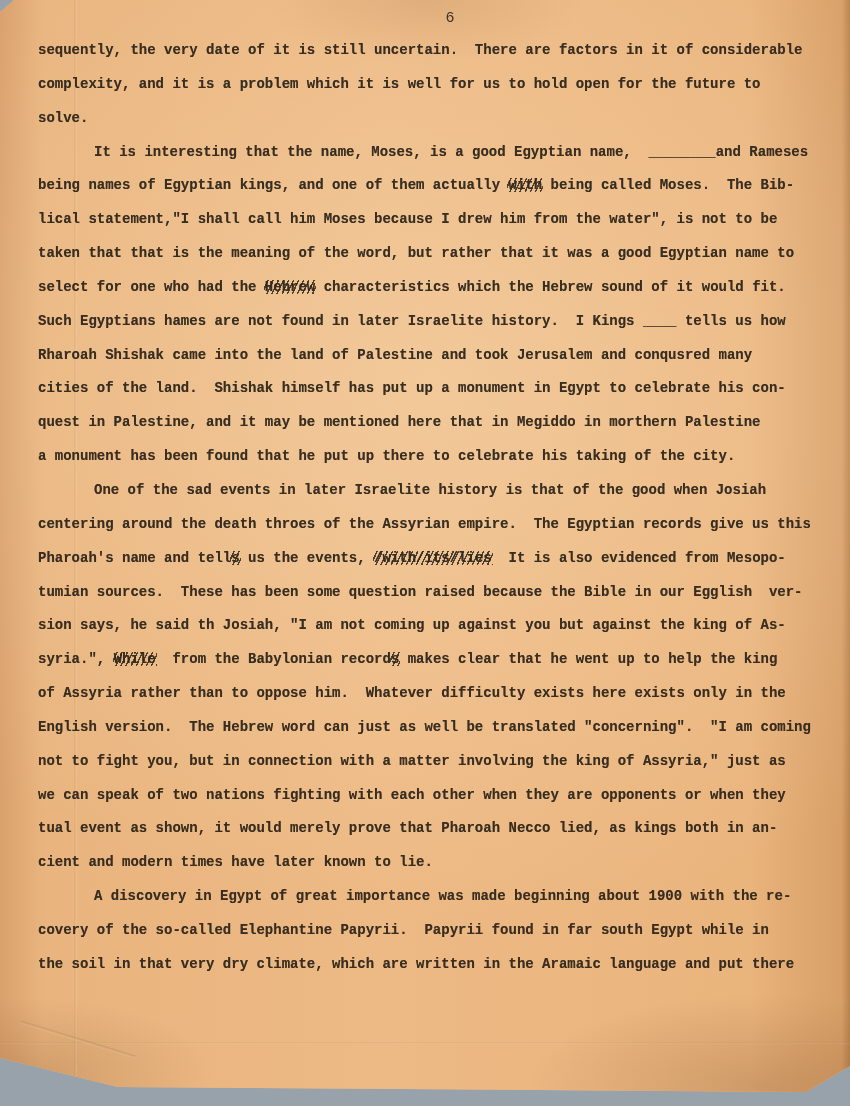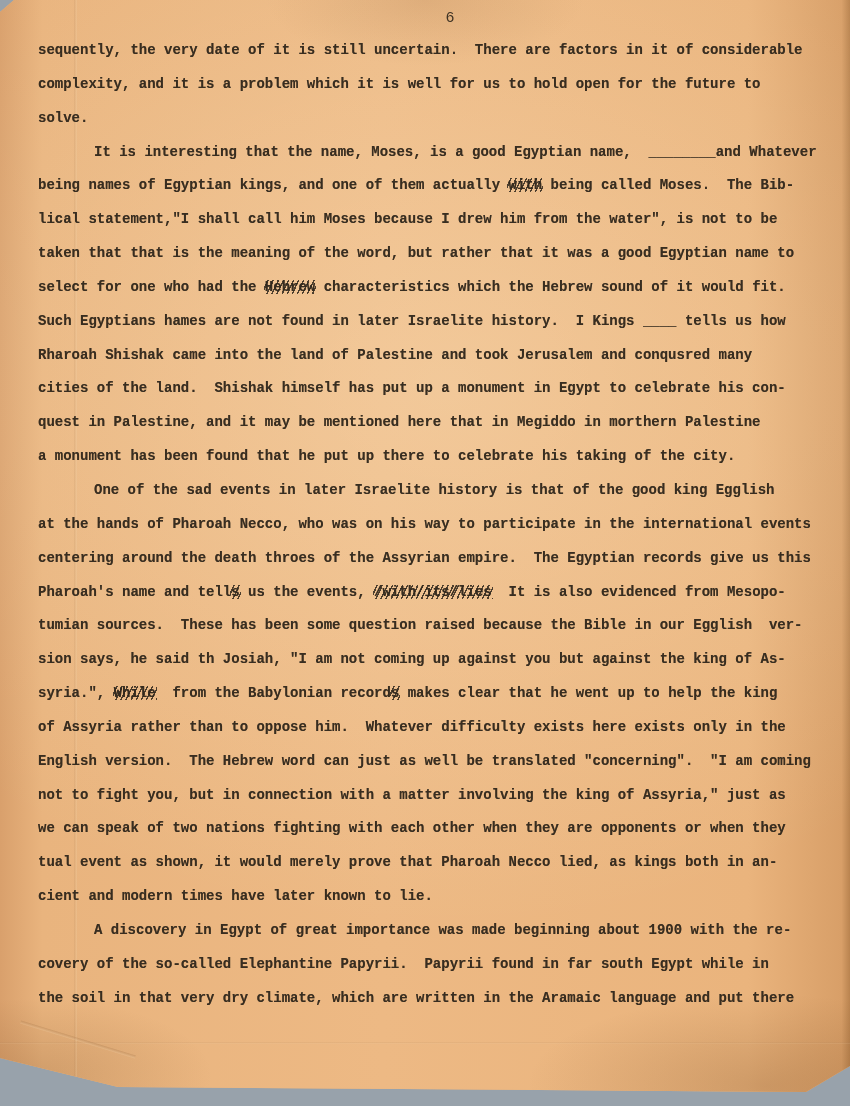--- a/index.html
+++ b/index.html
@@ -92,32 +92,31 @@
 <div class="scan">
   <div class="page">
     <div class="crease-v"></div>
     <div class="crease-h"></div>
     <div class="corner-fold"></div>
     <div class="page-number">6</div>
     <div class="text-block">
         <div class="line"><span>sequently, the very date of it is still uncertain.  There are factors in it of considerable</span></div>
         <div class="line"><span>complexity, and it is a problem which it is well for us to hold open for the future to</span></div>
         <div class="line"><span>solve.</span></div>
-        <div class="line indent"><span>It is interesting that the name, Moses, is a good Egyptian name,  </span><span class="blank">________</span><span>and Whatever</span></div>
+        <div class="line indent"><span>It is interesting that the name, Moses, is a good Egyptian name,  </span><span class="blank">________</span><span>and Rameses</span></div>
         <div class="line"><span>being names of Egyptian kings, and one of them actually </span><span class="struck">with</span><span> being called Moses.  The Bib-</span></div>
         <div class="line"><span>lical statement,"I shall call him Moses because I drew him from the water", is not to be</span></div>
         <div class="line"><span>taken that that is the meaning of the word, but rather that it was a good Egyptian name to</span></div>
         <div class="line"><span>select for one who had the </span><span class="struck">Hebrew</span><span> characteristics which the Hebrew sound of it would fit.</span></div>
         <div class="line"><span>Such Egyptians hames are not found in later Israelite history.  I Kings </span><span class="blank">____</span><span> tells us how</span></div>
         <div class="line"><span>Rharoah Shishak came into the land of Palestine and took Jerusalem and conqusred many</span></div>
         <div class="line"><span>cities of the land.  Shishak himself has put up a monument in Egypt to celebrate his con-</span></div>
         <div class="line"><span>quest in Palestine, and it may be mentioned here that in Megiddo in morthern Palestine</span></div>
         <div class="line"><span>a monument has been found that he put up there to celebrate his taking of the city.</span></div>
-        <div class="line indent"><span>One of the sad events in later Israelite history is that of the good king Egglish</span></div>
-        <div class="line"><span>at the hands of Pharoah Necco, who was on his way to participate in the international events</span></div>
+        <div class="line indent"><span>One of the sad events in later Israelite history is that of the good when Josiah</span></div>
         <div class="line"><span>centering around the death throes of the Assyrian empire.  The Egyptian records give us this</span></div>
         <div class="line"><span>Pharoah's name and tell</span><span class="struck">s</span><span> us the events, </span><span class="struck">/with/its/lies</span><span>  It is also evidenced from Mesopo-</span></div>
         <div class="line"><span>tumian sources.  These has been some question raised because the Bible in our Egglish  ver-</span></div>
         <div class="line"><span>sion says, he said th Josiah, "I am not coming up against you but against the king of As-</span></div>
         <div class="line"><span>syria.", </span><span class="struck">While</span><span>  from the Babylonian record</span><span class="struck">s</span><span> makes clear that he went up to help the king</span></div>
         <div class="line"><span>of Assyria rather than to oppose him.  Whatever difficulty exists here exists only in the</span></div>
         <div class="line"><span>English version.  The Hebrew word can just as well be translated "concerning".  "I am coming</span></div>
         <div class="line"><span>not to fight you, but in connection with a matter involving the king of Assyria," just as</span></div>
         <div class="line"><span>we can speak of two nations fighting with each other when they are opponents or when they</span></div>
         <div class="line"><span>tual event as shown, it would merely prove that Pharoah Necco lied, as kings both in an-</span></div>

